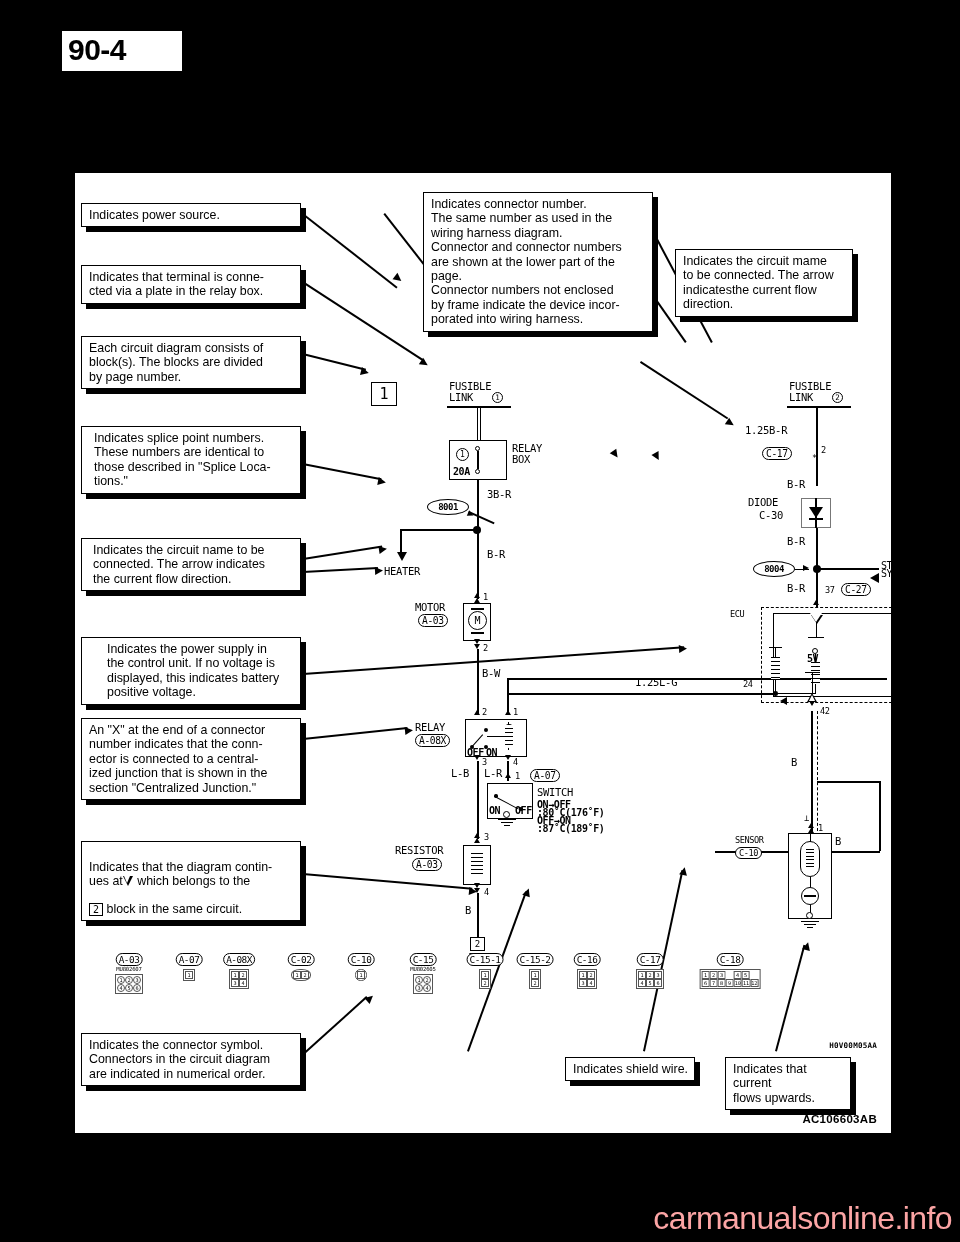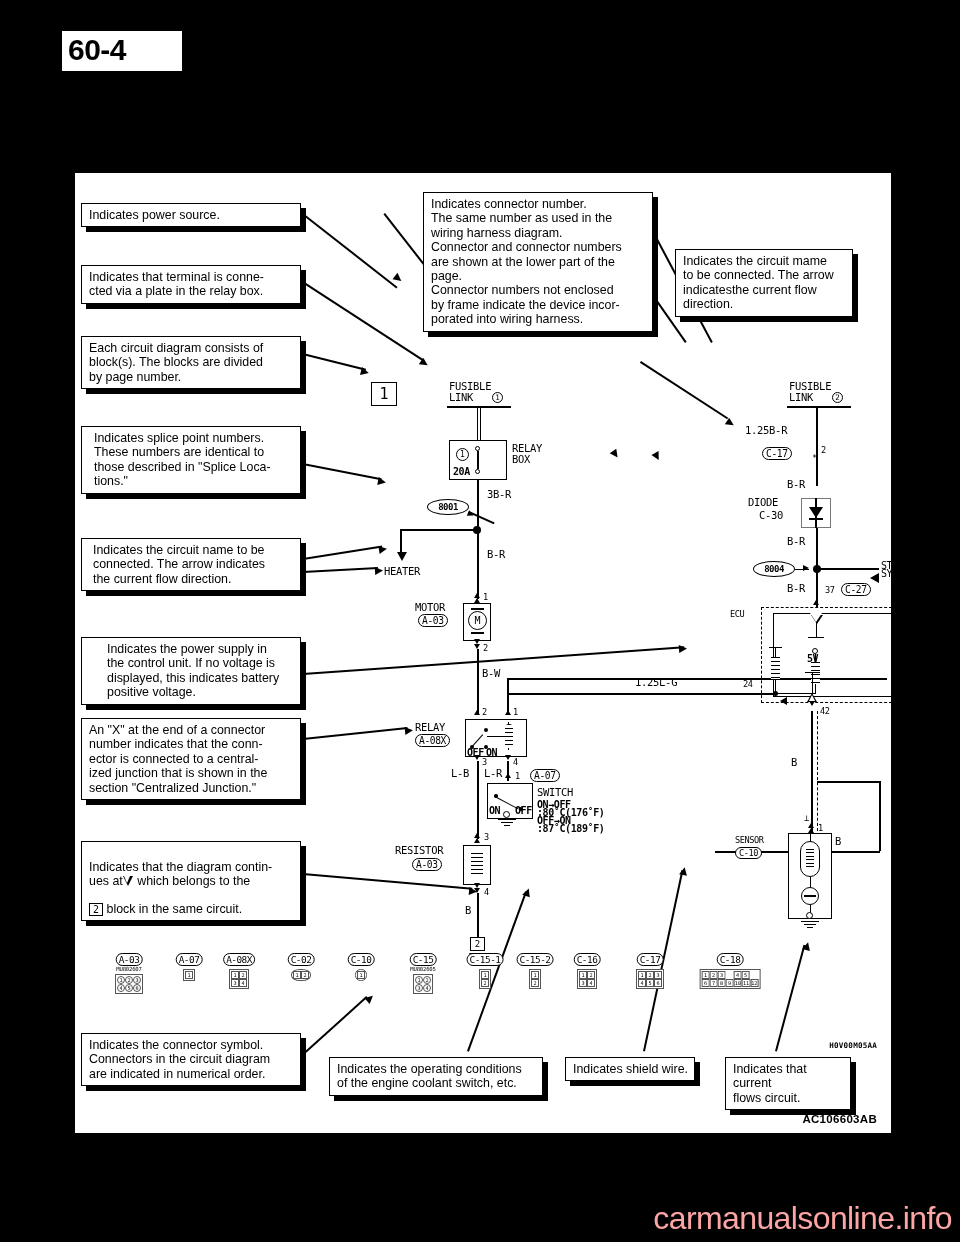--- a/index.html
+++ b/index.html
@@ -224,21 +224,21 @@
     display:inline-block;
     border:1.2px solid #000;
     font-family:"DejaVu Sans Mono", monospace;
     font-size:10px; line-height:11px;
     padding:0 3px; vertical-align:0px;
   }
 </style>
 </head>
 <body>
 
-<div id="page-number-badge">60-4</div>
+<div id="page-number-badge">90-4</div>
 
 <div id="diagram-canvas">
 
   <div class="leader" style="left:228px;top:40px;width:120px;transform:rotate(38deg);"></div>
   <div class="leader-arrow" style="left:320px;top:99px;transform:rotate(38deg);"></div>
 
   <div class="leader" style="left:228px;top:108px;width:145px;transform:rotate(33deg);"></div>
   <div class="leader-arrow" style="left:346px;top:184px;transform:rotate(33deg);"></div>
 
   <div class="leader" style="left:228px;top:180px;width:65px;transform:rotate(14deg);"></div>
@@ -331,27 +331,25 @@
   <div class="callout" style="left:348px;top:19px;width:230px;"><span>Indicates connector number.
 The same number as used in the
 wiring harness diagram.
 Connector and connector numbers
 are shown at the lower part of the
 page.
 Connector numbers not enclosed
 by frame indicate the device incor-
 porated into wiring harness.</span></div>
 
-  <div class="callout" style="left:254px;top:884px;width:214px;"><span>Indicates the operating conditions
-of the engine coolant switch, etc.</span></div>
 
   <div class="callout" style="left:490px;top:884px;width:130px;"><span>Indicates shield wire.</span></div>
 
   <div class="callout" style="left:650px;top:884px;width:126px;"><span>Indicates that current
-flows circuit.</span></div>
+flows upwards.</span></div>
 
   <div class="sq-box" style="left:296px;top:209px;width:26px;height:24px;font-size:15px;line-height:22px;">
     <span>1</span>
   </div>
 
   <div class="lbl" style="left:374px;top:208px;line-height:11px;"><span>FUSIBLE
 LINK</span></div>
   <div class="circ" style="left:417px;top:219px;width:11px;height:11px;font-size:7.5px;line-height:10px;"><span>1</span></div>
   <div class="wire-h thick" style="left:372px;top:233px;width:64px;"></div>
 

